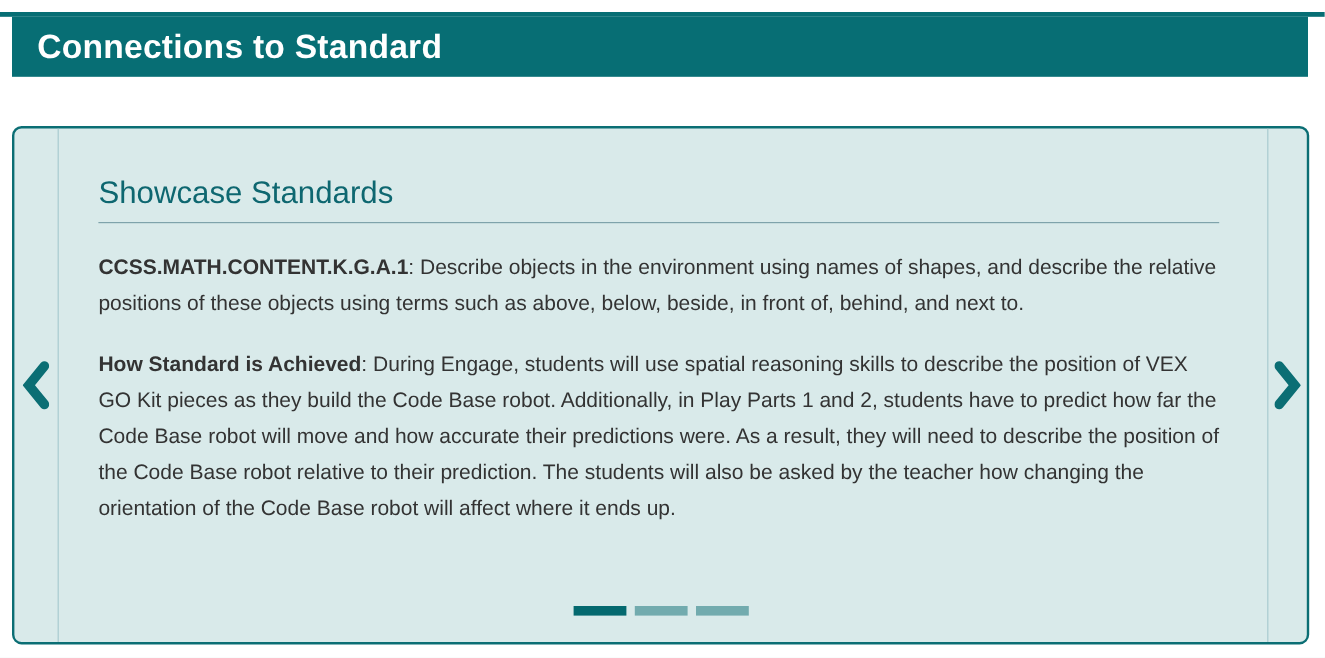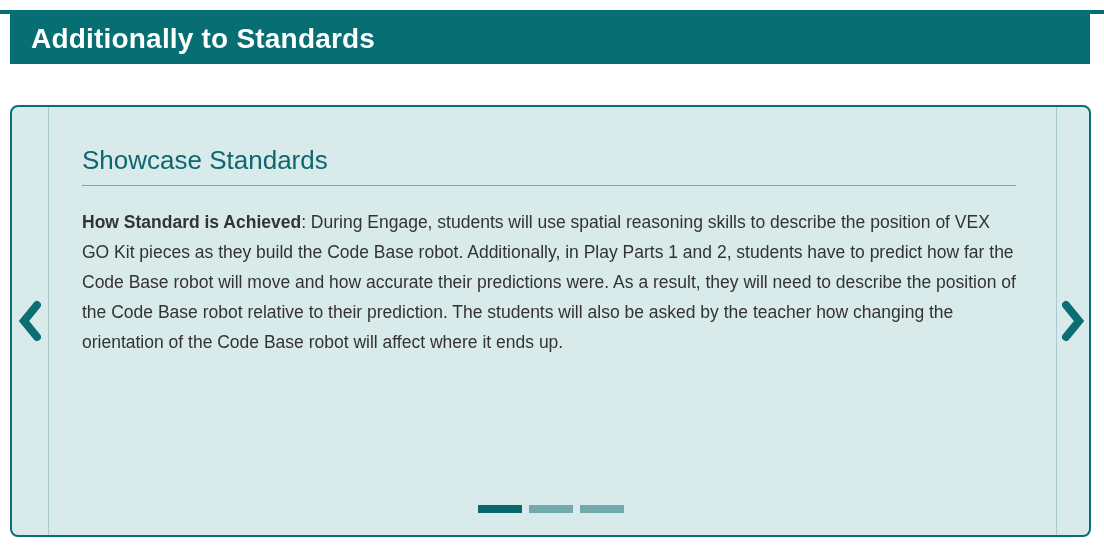--- a/index.html
+++ b/index.html
@@ -88,38 +88,39 @@
     cursor: pointer;
   }
   .page-bar.active { background: #04696f; }
 </style>
 </head>
 <body>
 
 <div class="top-strip"></div>
 
 <div class="header-bar">
-  <h1>Additionally to Standards</h1>
+  <h1>Connections to Standard</h1>
 </div>
 
 <div class="card">
 
   <div class="gutter left">
     <button class="nav-btn" aria-label="Previous slide">
       <span>
         <svg width="22" height="42" viewBox="0 0 22 42">
           <polyline points="18,5 5,21 18,37" fill="none" stroke="#0b6e74" stroke-width="8" stroke-linecap="round" stroke-linejoin="miter"></polyline>
         </svg>
       </span>
     </button>
   </div>
 
   <div class="slide-content">
     <h2 class="slide-title">Showcase Standards</h2>
 
+    <p class="slide-paragraph"><span class="lead">CCSS.MATH.CONTENT.K.G.A.1</span><span>: Describe objects in the environment using names of shapes, and describe the relative positions of these objects using terms such as above, below, beside, in front of, behind, and next to.</span></p>
 
     <p class="slide-paragraph"><span class="lead">How Standard is Achieved</span><span>: During Engage, students will use spatial reasoning skills to describe the position of VEX GO Kit pieces as they build the Code Base robot. Additionally, in Play Parts 1 and 2, students have to predict how far the Code Base robot will move and how accurate their predictions were. As a result, they will need to describe the position of the Code Base robot relative to their prediction. The students will also be asked by the teacher how changing the orientation of the Code Base robot will affect where it ends up.</span></p>
   </div>
 
   <div class="gutter right">
     <button class="nav-btn" aria-label="Next slide">
       <span>
         <svg width="22" height="42" viewBox="0 0 22 42">
           <polyline points="4,5 17,21 4,37" fill="none" stroke="#0b6e74" stroke-width="8" stroke-linecap="round" stroke-linejoin="miter"></polyline>
         </svg>

